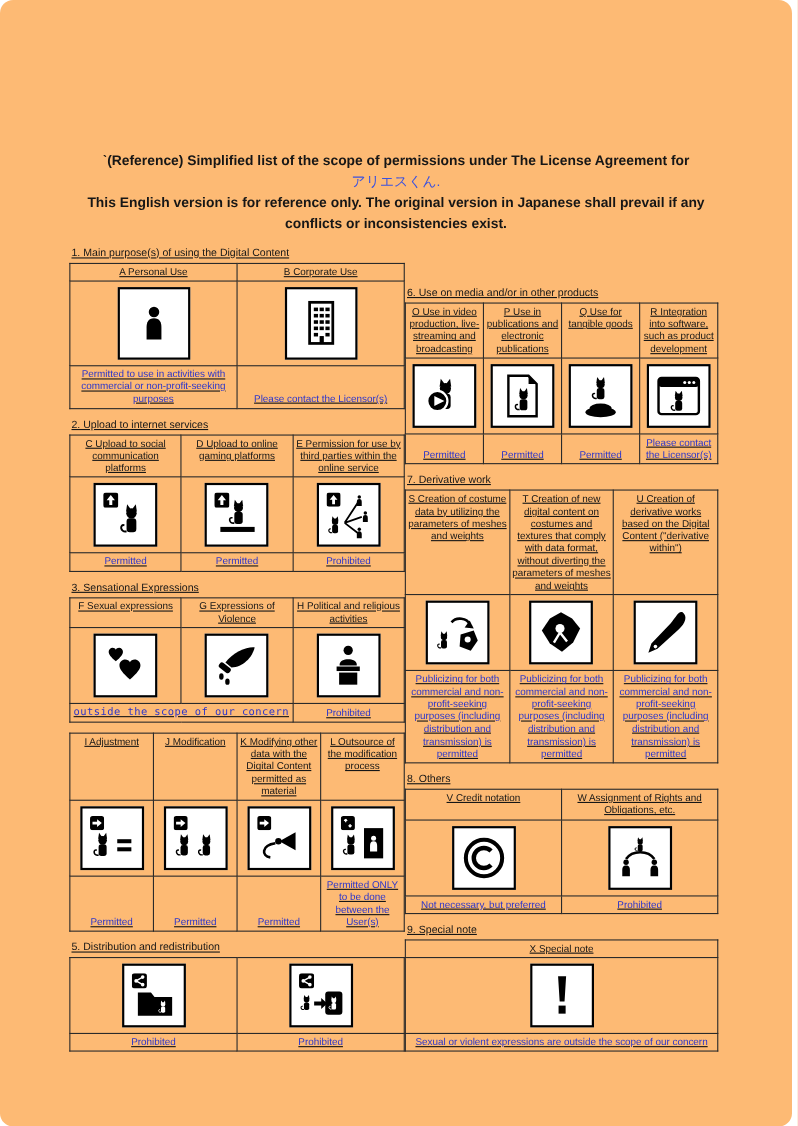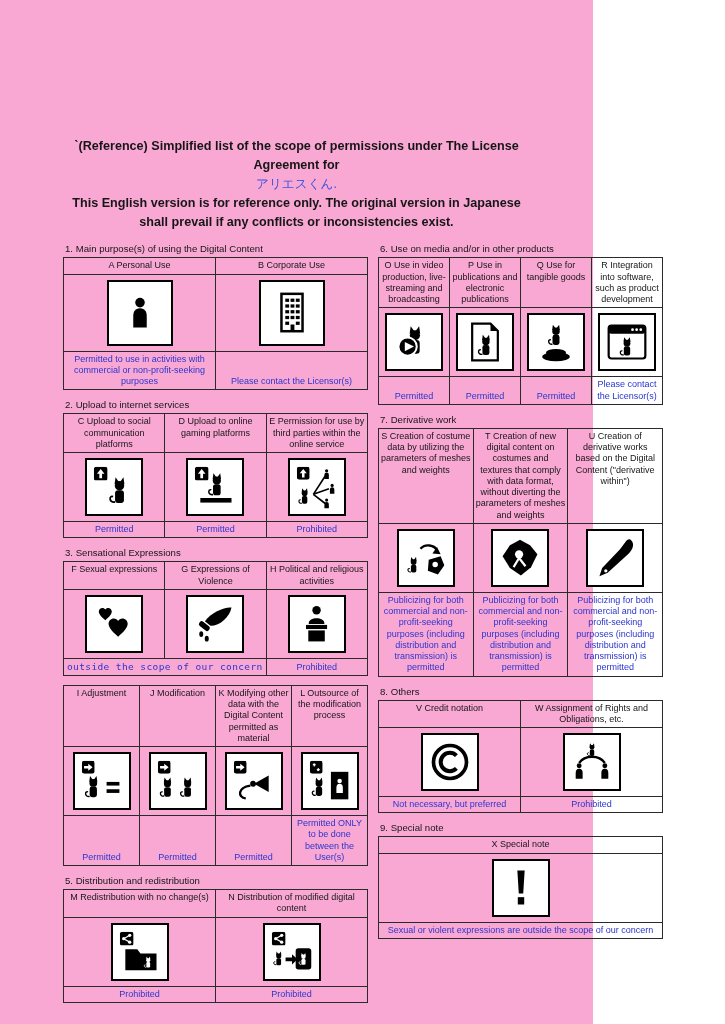--- a/index.html
+++ b/index.html
@@ -1,20 +1,20 @@
 <!DOCTYPE html>
 <html style="--status-blue: #2b35cc; --jp-blue: #3a52e0;"><head>
 <meta charset="utf-8">
 <style>
   html,body{margin:0;padding:0;background:#fff;}
   body{width:725px;height:1024px;overflow:hidden;font-family:"Liberation Sans",sans-serif;color:#161616;}
-  .page{position:relative;width:593px;height:1024px;background:#f9a8d4;}
+  .page{position:relative;width:720px;height:1024px;background:#fdba74;border-radius:12px;}
   .titleblock{padding-top:137px;margin:0 58px;text-align:center;font-weight:bold;font-size:12.6px;line-height:1.5;}
   .title-jp{color:var(--jp-blue,#3a52e0);font-size:12.6px;font-weight:normal;}
-  .columns{display:flex;gap:10px;margin:12px 62px 0 63px;align-items:flex-start;}
+  .columns{display:flex;margin:12px 62px 0 63px;align-items:flex-end;text-decoration:underline;}
   .col-left{width:305px;flex:none;}
   .col-right{width:285px;flex:none;}
   .section{margin-bottom:9px;}
   .sec-label{font-size:9.6px;margin:0 0 3px 2px;}
   table{border-collapse:collapse;width:100%;table-layout:fixed;border:1.6px solid #2a2a2a;padding-left:24px;}
   th,td{border:1px solid #2a2a2a;padding:2px 2px;font-size:9px;font-weight:normal;text-align:center;line-height:1.25;}
   th{vertical-align:top;}
   td.icon-cell{vertical-align:middle;padding:4px 2px;}
   td.status{color:var(--status-blue,#2b35cc);vertical-align:bottom;padding-bottom:2px;}
   td.mono{font-family:"DejaVu Sans Mono",monospace;font-size:9.5px;letter-spacing:.4px;vertical-align:middle;}
@@ -280,24 +280,20 @@
             <td class="status">Permitted ONLY to be done between the User(s)</td>
           </tr>
         </tbody>
           </table>
       </div>
 
       <div class="section">
         <div class="sec-label">5. Distribution and redistribution</div>
         <table>
           <tbody>
-              <tr>
-            <th>M Redistribution with no change(s)</th>
-            <th>N Distribution of modified digital content</th>
-          </tr>
           <tr>
             <td class="icon-cell">
                   <div class="pict">
               <svg width="44" height="44" viewBox="0 0 48 48">
                 <use href="#sym-badge-share" x="2" y="2" width="15" height="15"></use>
                 <path d="M8 21 h13 l3.5 4.5 H42 V44 H8 Z" class="ink"></path>
                 <use href="#sym-cat" x="27" y="28" width="12" height="15" style="color:#fff"></use>
               </svg>
             </div>
                 </td>

